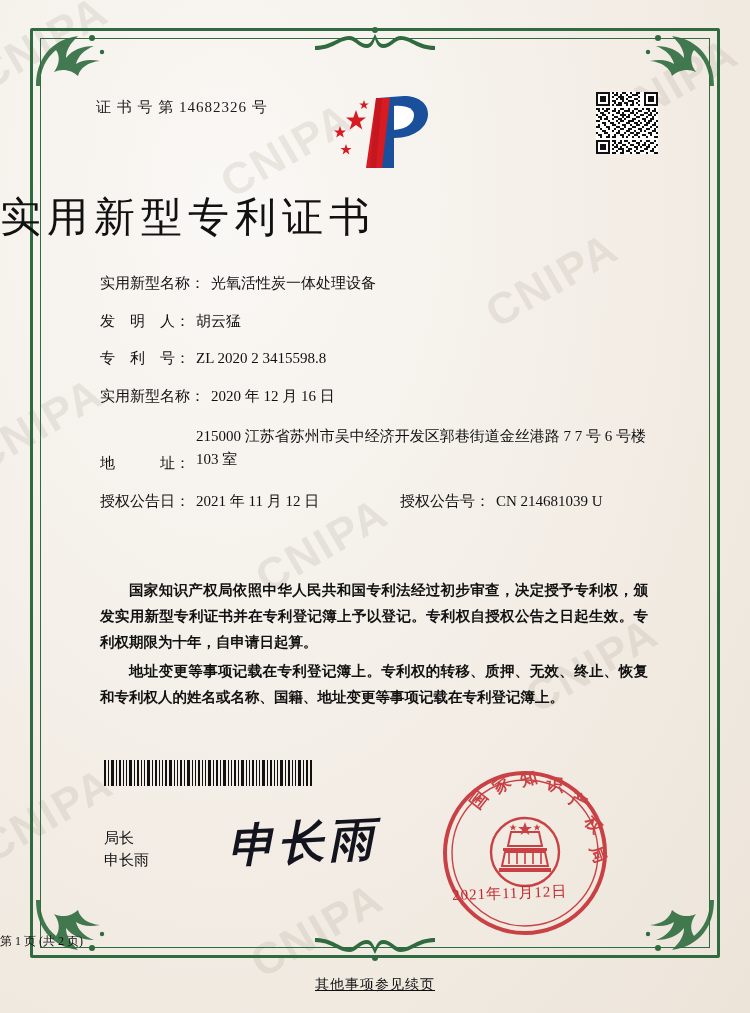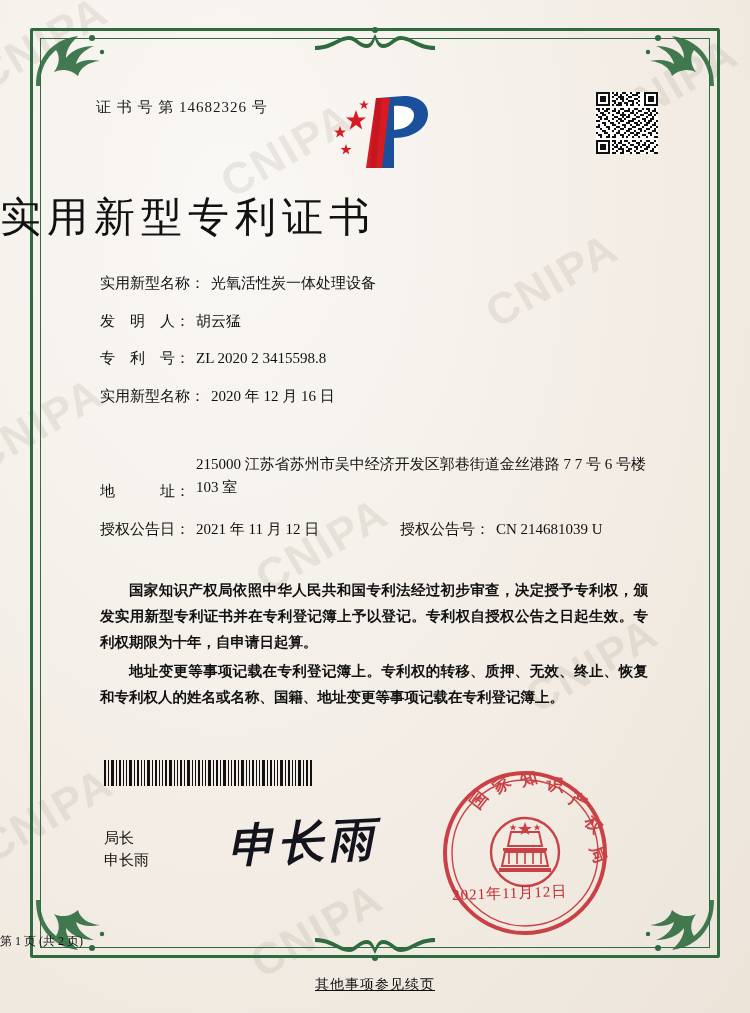--- a/index.html
+++ b/index.html
@@ -129,21 +129,21 @@
     margin-bottom: 21px;
   }
   .fl {
     white-space: pre;
     flex: 0 0 auto;
   }
   .fv {
     margin-left: 6px;
     flex: 1 1 auto;
   }
-  .field-row.addr .fv { line-height: 1.55; max-width: 480px; margin-top: 28px; }
+  .field-row.addr .fv { line-height: 1.55; max-width: 480px; }
   .field-row.pub { margin-bottom: 18px; }
   .pub-left { flex: 0 0 300px; display: flex; }
   .pub-right { display: flex; }
 
   
   #body-text {
     position: absolute;
     left: 100px; top: 578px;
     width: 556px;
     font-size: 14.5px;

